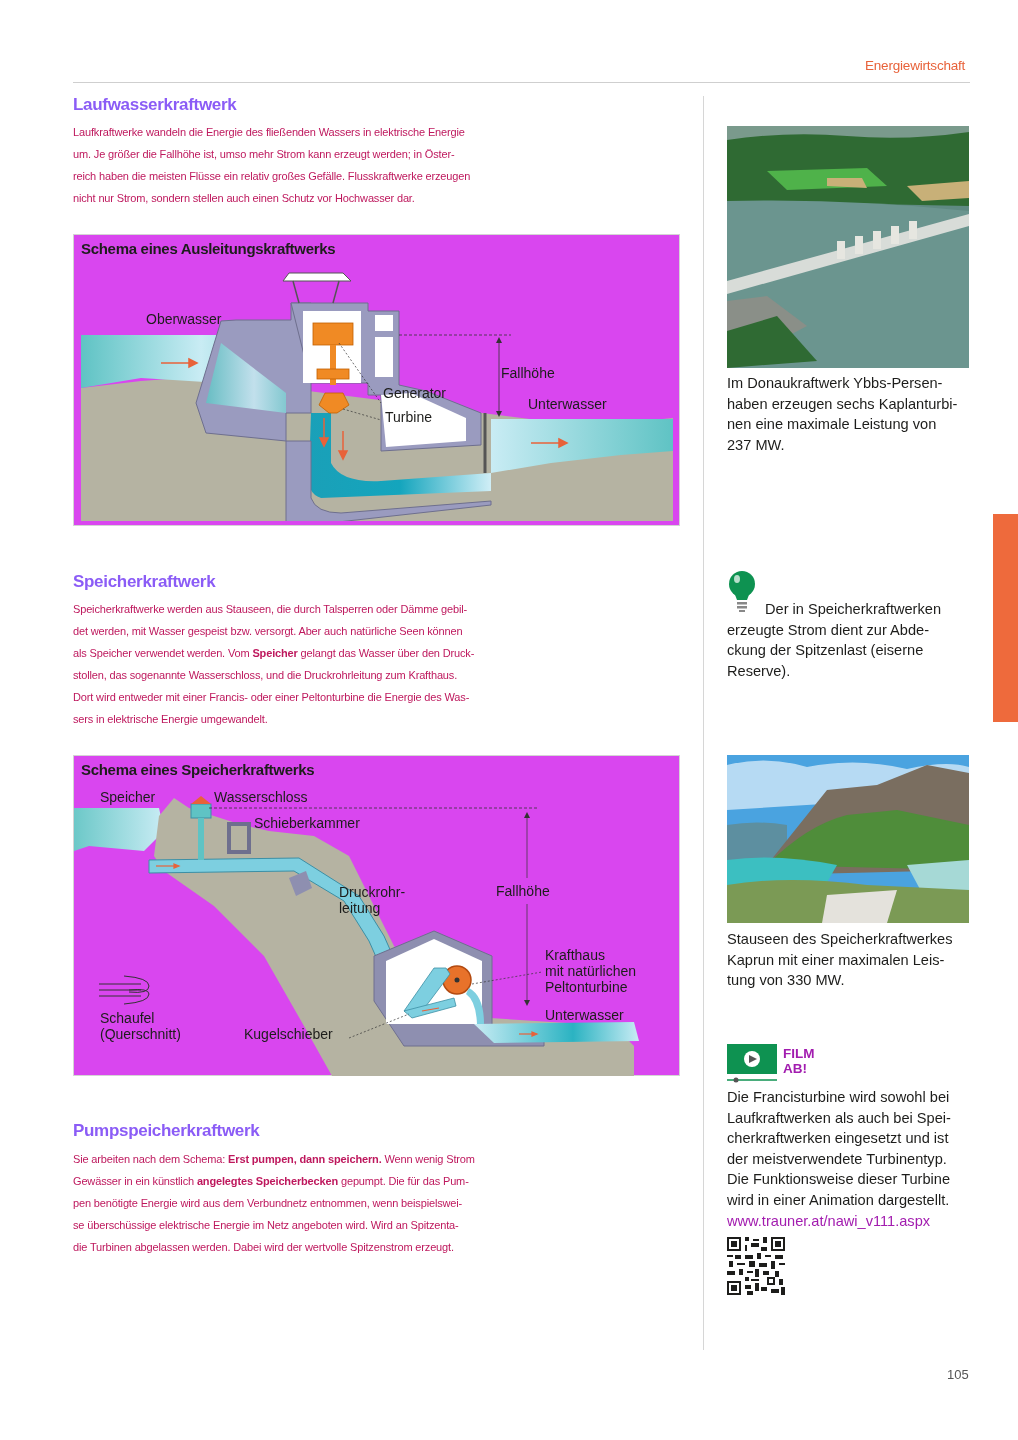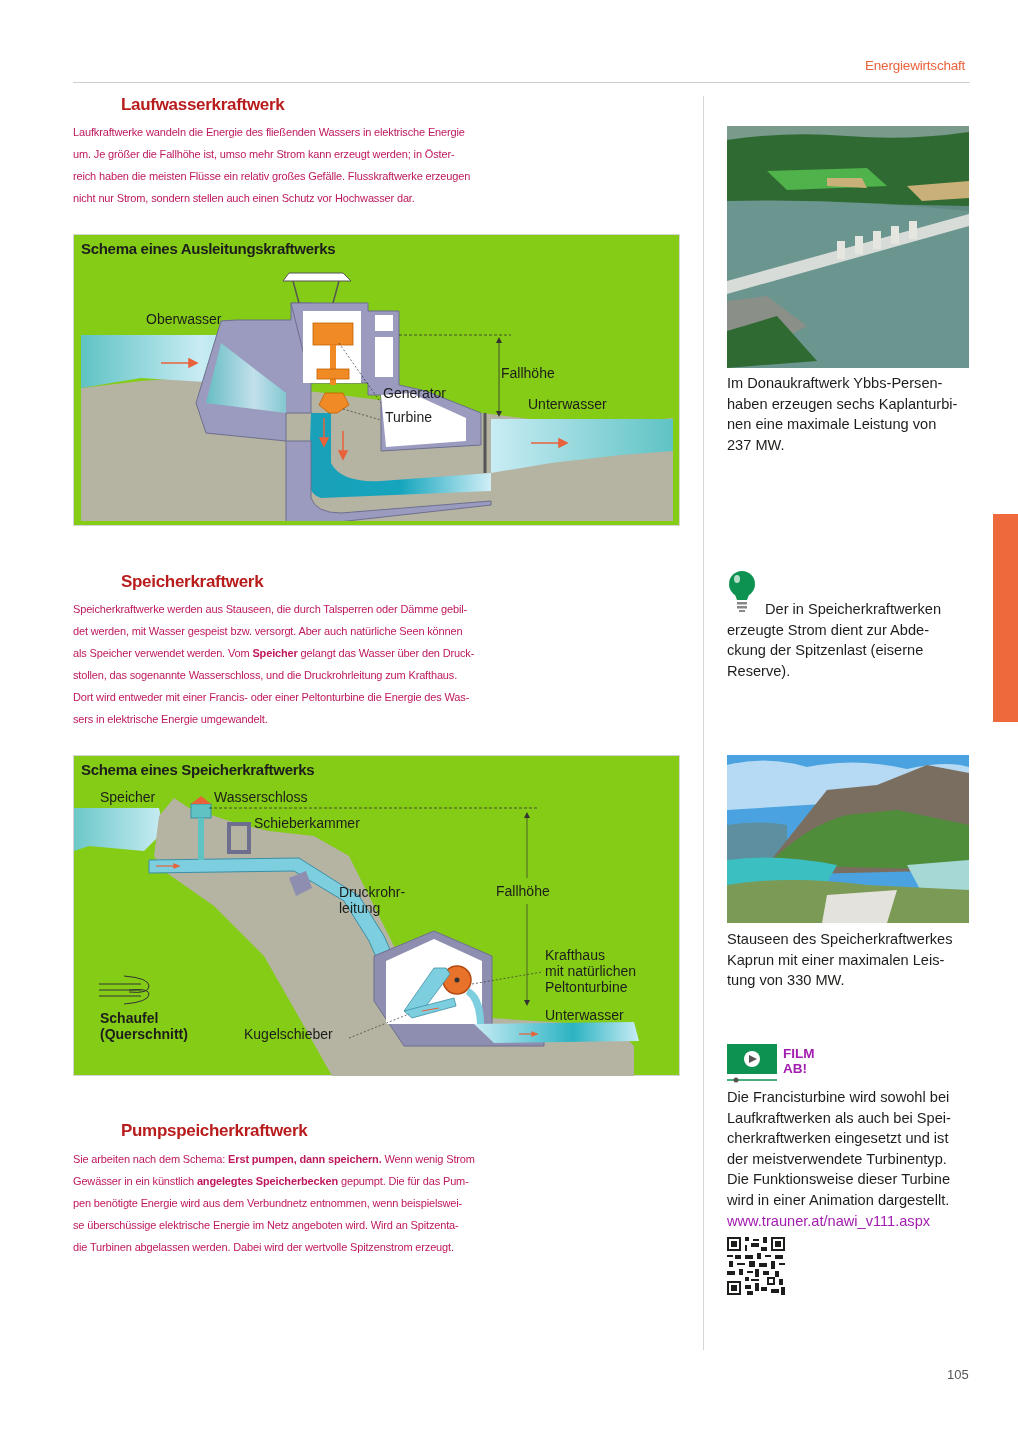--- a/index.html
+++ b/index.html
@@ -1,24 +1,24 @@
 <!DOCTYPE html>
 <html><head>
 <meta charset="utf-8">
 <style>
   html,body{margin:0;padding:0;background:#ffffff;}
   body{width:1018px;height:1440px;position:relative;overflow:hidden;font-family:"Liberation Sans",sans-serif;color:#1d1d1b;}
   .abs{position:absolute;}
   .running-head{left:865px;top:58px;font-size:13.5px;color:#e8623a;letter-spacing:-0.2px;}
   .top-rule{left:73px;top:82px;width:897px;height:1px;background:#cfcfcf;}
   .col-rule{left:703px;top:96px;width:1px;height:1254px;background:#d6d6d6;}
-  .heading{font-size:17px;font-weight:bold;color:#b91c1c;letter-spacing:-0.3px;margin-left:48px;}
+  .heading{font-size:17px;font-weight:bold;color:#8b5cf6;letter-spacing:-0.3px;}
   .body-text{font-size:11px;line-height:22px;color:#be185d;text-align:justify;letter-spacing:-0.15px;}
   .body-text b{font-weight:bold;}
-  .figure-box{border:1px solid #d4d4d4;background:#84cc16;box-sizing:border-box;}
+  .figure-box{border:1px solid #d4d4d4;background:#d946ef;box-sizing:border-box;}
   .fig-title{position:absolute;left:7px;top:5px;font-size:15px;font-weight:bold;color:#1d1d1b;letter-spacing:-0.3px;}
   .fig-label{position:absolute;font-size:14px;color:#1d1d1b;line-height:16px;white-space:nowrap;}
   .sidebar-text{font-size:14.6px;line-height:20.6px;color:#1d1d1b;}
   .orange-tab{left:993px;top:514px;width:25px;height:208px;background:#ee6a3c;}
   .page-number{left:947px;top:1367px;font-size:13px;color:#555;}
   .film-link{color:#a21caf;}
   svg{display:block;}
 </style>
 </head>
 <body>
@@ -239,21 +239,21 @@
     <div>Druckrohr-</div>
     <div>leitung</div>
   </div>
   <div class="fig-label" style="left:422px;top:127px;">Fallhöhe</div>
   <div class="fig-label" style="left:471px;top:191px;">
     <div>Krafthaus</div>
     <div>mit natürlichen</div>
     <div>Peltonturbine</div>
   </div>
   <div class="fig-label" style="left:471px;top:251px;">Unterwasser</div>
-  <div class="fig-label" style="left:26px;top:254px;font-weight:bold;">
+  <div class="fig-label" style="left:26px;top:254px;">
     <div>Schaufel</div>
     <div>(Querschnitt)</div>
   </div>
   <div class="fig-label" style="left:170px;top:270px;">Kugelschieber</div>
 </div>
 
 <div class="abs" style="left:727px;top:755px;width:242px;height:168px;overflow:hidden;">
   <svg width="242" height="168" viewBox="0 0 242 168">
     <rect width="242" height="168" fill="#4aa3e0"></rect>
     <path d="M0,10 Q40,0 80,12 Q130,2 180,14 Q220,5 242,12 L242,40 L0,55 Z" fill="#ffffff" opacity="0.6"></path>

